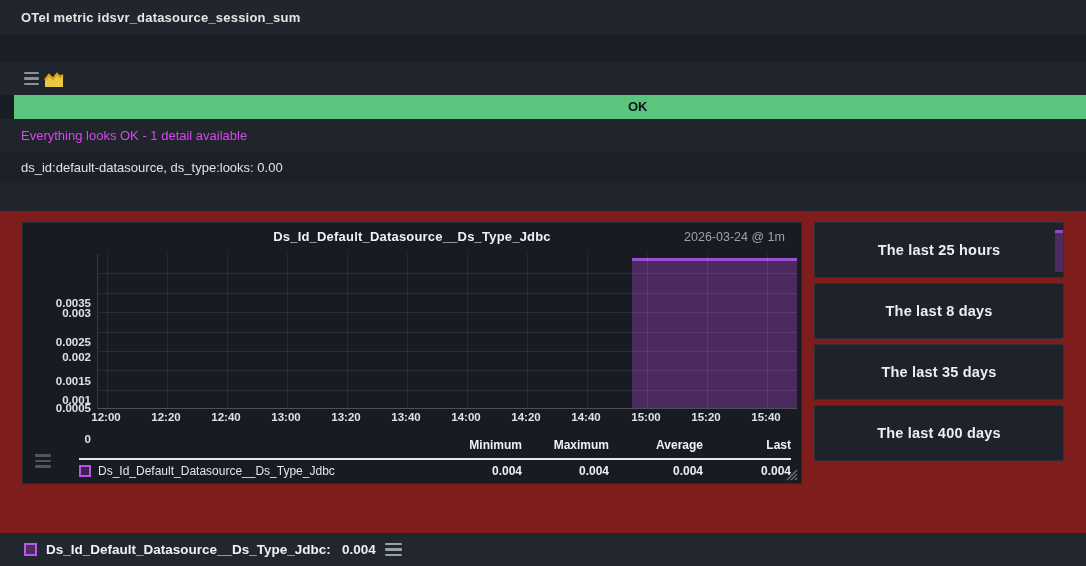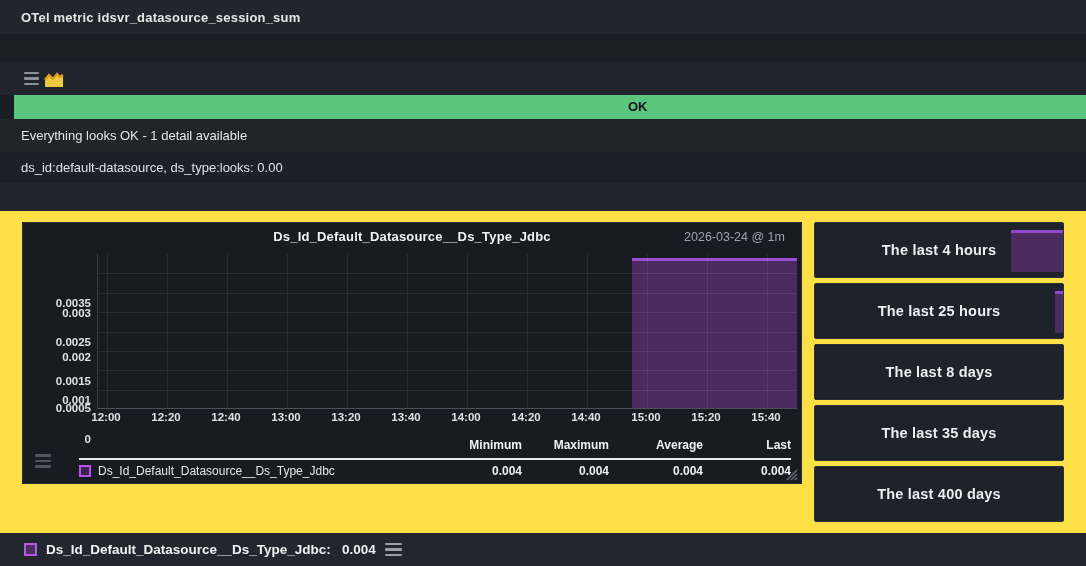--- a/index.html
+++ b/index.html
@@ -9,25 +9,25 @@
 
   
   .band { position:absolute; left:0; width:1086px; }
   .titlebar   { top:0;   height:34px; background:#21252e; display:flex; align-items:center; padding-left:21px; }
   .titlebar .t{ color:#e5e5e5; font-size:13px; font-weight:600; letter-spacing:.2px; }
   .band-b     { top:34px;  height:28px; background:#1a1e25; }
   .toolbar    { top:62px;  height:33px; background:#20242d; display:flex; align-items:center; padding-left:24px; gap:5px; }
   .okbar      { top:95px;  height:24px; left:14px; width:1072px; background:#5bc57e; }
   .okbar .ok  { position:absolute; left:614px; top:4px; color:#11161d; font-size:13px; font-weight:bold; }
   .summary    { top:119px; height:33px; background:#20242b; display:flex; align-items:center; padding-left:21px; }
-  .summary .t { color:#e5e5e5; font-size:13px; font-weight:500; }
+  .summary .t { color:#d946ef; font-size:13px; font-weight:500; }
   .detail     { top:152px; height:31px; background:#1c2129; display:flex; align-items:center; padding-left:21px; }
   .detail .t  { color:#dfe1e5; font-size:13px; font-weight:500; }
   .spacer     { top:183px; height:28px; background:#21252d; }
-  .mainarea   { top:211px; height:322px; background:#fde047; }
+  .mainarea   { top:211px; height:322px; background:#7f1d1d; }
   .footerbar  { top:533px; height:33px; background:#22262f; display:flex; align-items:center; padding-left:24px; gap:9px; }
 
   
   .burger { display:inline-flex; flex-direction:column; justify-content:center; gap:3px; cursor:pointer; }
   .burger i { display:block; border-radius:1px; }
   .burger-top i    { width:15px; height:2.5px; background:#8a9097; }
   .burger-panel i  { width:16px; height:2.5px; background:#50565e; }
   .burger-footer i { width:17px; height:2.5px; background:#9aa0a8; }
 
   
@@ -204,24 +204,20 @@
         <svg width="13" height="13" viewBox="0 0 13 13">
           <line x1="12" y1="2" x2="2" y2="12" stroke="#6a7078" stroke-width="1.4"></line>
           <line x1="12" y1="6" x2="6" y2="12" stroke="#6a7078" stroke-width="1.4"></line>
           <line x1="12" y1="10" x2="10" y2="12" stroke="#6a7078" stroke-width="1.4"></line>
         </svg>
       </span>
     </div>
 
     <div class="sidebar">
         <div class="card">
-          <div class="card-label">The last 4 hours</div>
-          <div class="preview preview-wide"></div>
-        </div>
-        <div class="card">
           <div class="card-label">The last 25 hours</div>
           <div class="preview preview-narrow"></div>
         </div>
         <div class="card">
           <div class="card-label">The last 8 days</div>
         </div>
         <div class="card">
           <div class="card-label">The last 35 days</div>
         </div>
         <div class="card">

